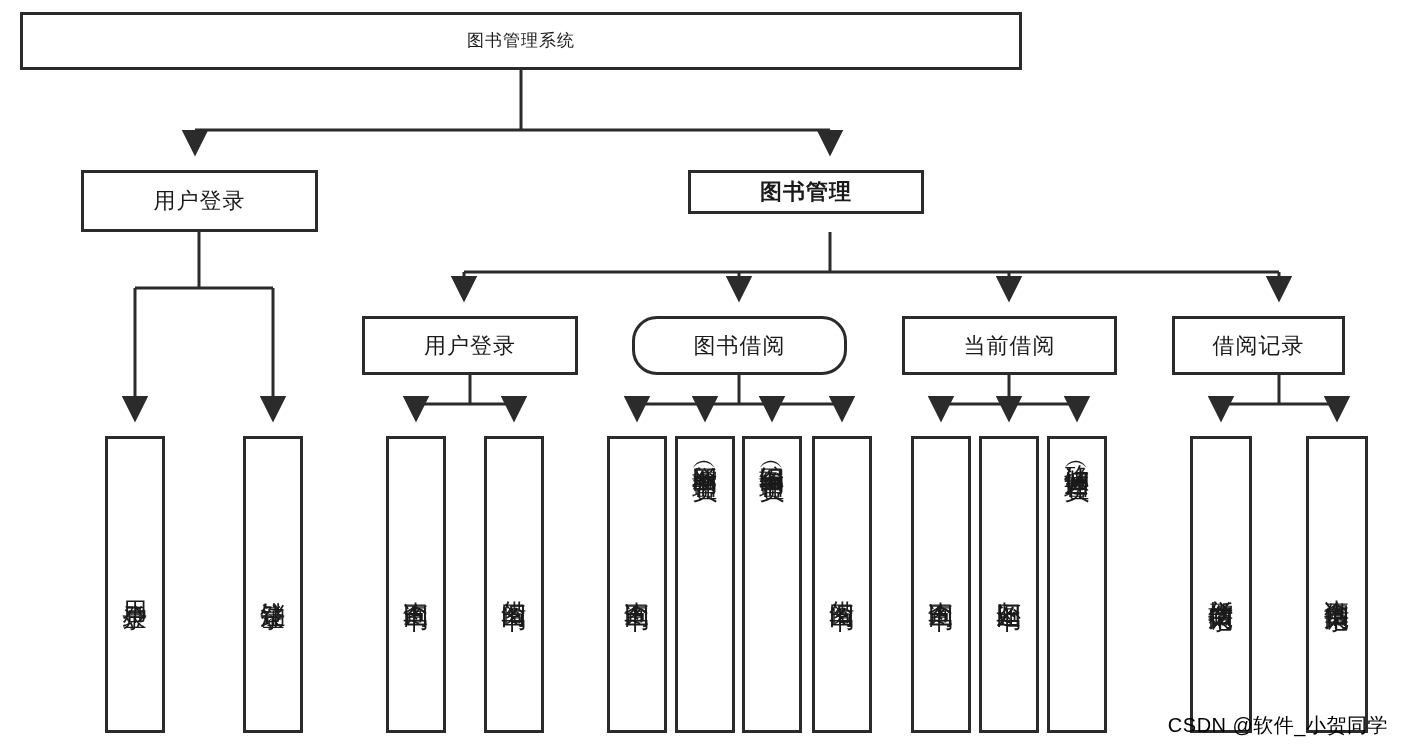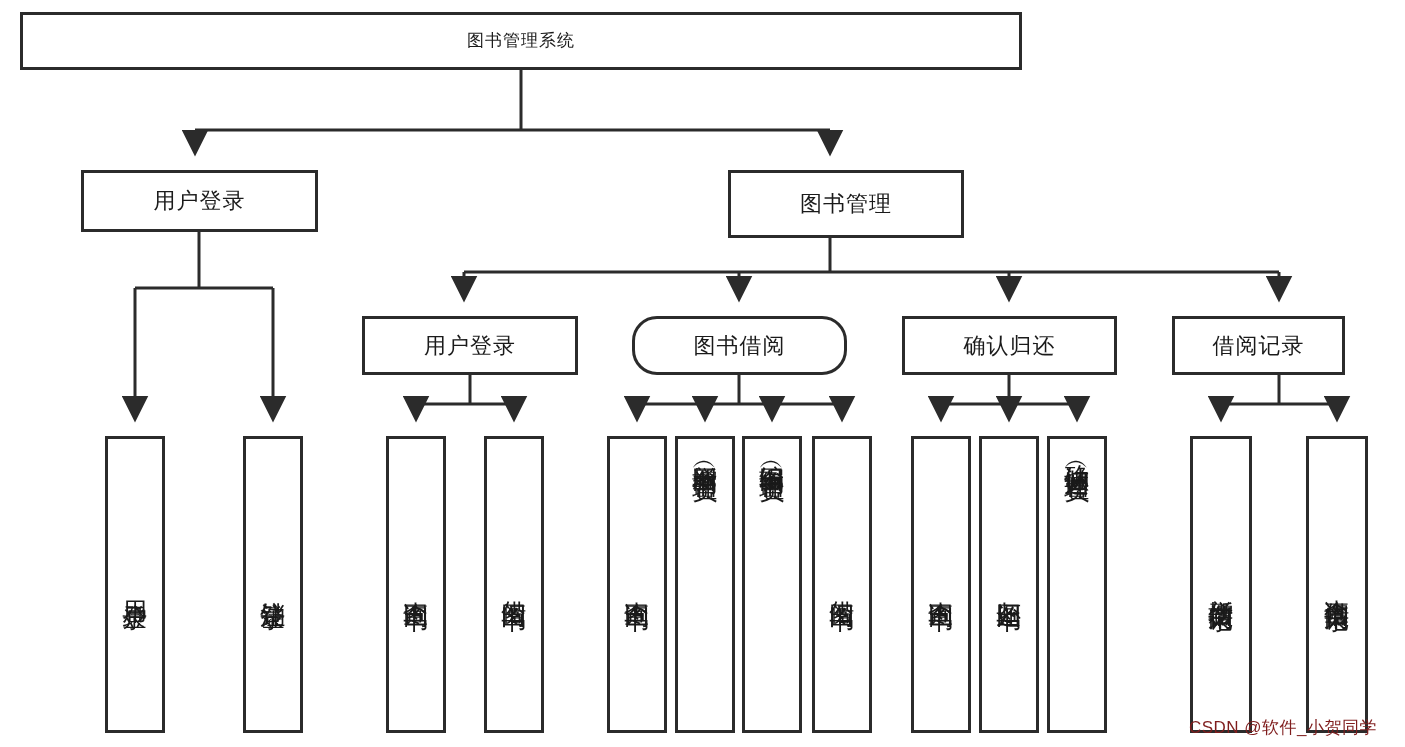--- a/index.html
+++ b/index.html
@@ -63,24 +63,24 @@
     letter-spacing: 2px;
     white-space: nowrap;
     max-height: 100%;
   }
   .node.vertical.centered {
     align-items: center;
     padding-top: 0;
   }
   .watermark {
     position: absolute;
-    right: 28px;
+    right: 17px;
     bottom: 8px;
-    font-size: 17px;
-    color: #7f1d1d;
+    font-size: 20px;
+    color: #000000;
     letter-spacing: 0.5px;
     z-index: 5;
     white-space: nowrap;
   }
 </style>
 </head>
 <body>
 
 <div id="canvas">
 
@@ -135,34 +135,34 @@
   </svg>
 
   <div class="node root horizontal" style="left:20px; top:12px; width:1002px; height:58px;">
     <span class="label">图书管理系统</span>
   </div>
 
   <div class="node horizontal" style="left:81px; top:170px; width:237px; height:62px;">
     <span class="label">用户登录</span>
   </div>
 
-  <div class="node horizontal" style="left:728px; top:170px; width:236px; height:68px;">
+  <div class="node horizontal" style="left:688px; top:170px; width:236px; height:44px;font-weight:bold;">
     <span class="label">图书管理</span>
   </div>
 
   <div class="node horizontal" style="left:362px; top:316px; width:216px; height:59px;">
     <span class="label">用户登录</span>
   </div>
 
   <div class="node horizontal" style="left:632px; top:316px; width:215px; height:59px;border-radius:25px;">
     <span class="label">图书借阅</span>
   </div>
 
   <div class="node horizontal" style="left:902px; top:316px; width:215px; height:59px;">
-    <span class="label">确认归还</span>
+    <span class="label">当前借阅</span>
   </div>
 
   <div class="node horizontal" style="left:1172px; top:316px; width:173px; height:59px;">
     <span class="label">借阅记录</span>
   </div>
 
   <div class="node vertical centered" style="left:105px; top:436px; width:60px; height:297px;">
     <span class="label">用户登录</span>
   </div>
 

